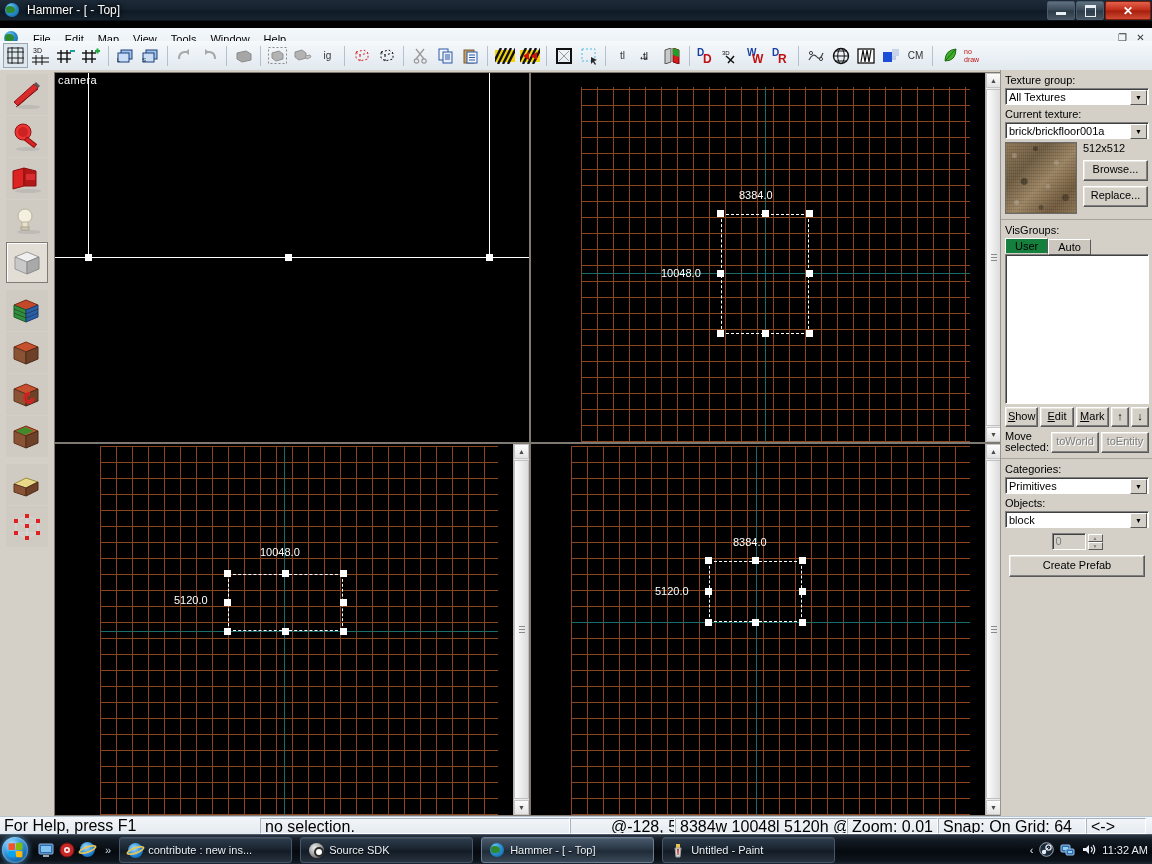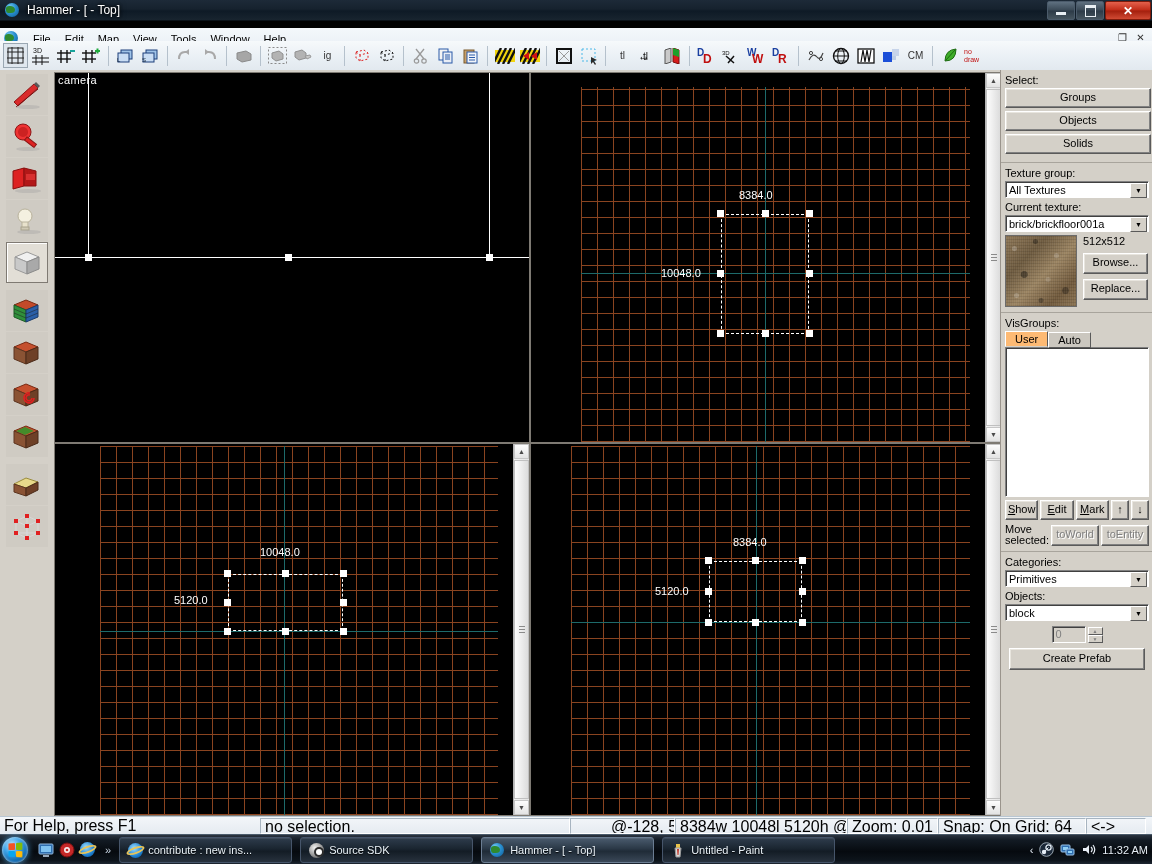--- a/index.html
+++ b/index.html
@@ -171,21 +171,21 @@
        linear-gradient(135deg,#8d7656 0%,#6d5a3f 30%,#9a8361 55%,#70593c 80%,#8a7352 100%);
   }
   .texswatch .noise{position:absolute;inset:0;opacity:.5;
     background-image:
       repeating-linear-gradient(0deg, rgba(0,0,0,.18) 0 1px, transparent 1px 3px),
       repeating-linear-gradient(90deg, rgba(255,255,255,.12) 0 1px, transparent 1px 2px);}
   .texright{margin-left:5px;width:66px;}
   .texsize{font-size:11px;margin-bottom:6px;}
   .texbtn{width:63px;height:17px;line-height:15px;margin-bottom:5px;display:block;}
   .vtabs{display:flex;margin-top:1px;}
-  .vtab{padding:1px 9px;font-size:11px;background:#fdba74;border:1px solid;
+  .vtab{padding:1px 9px;font-size:11px;background:#15803d;border:1px solid;
     border-color:#fff #5a5a5a #d4d0c8 #fff;position:relative;top:0;}
   .vtab.inactive{background:#cbc7bf;border-bottom-color:#5a5a5a;top:1px;}
   .vlist{width:144px;height:150px;background:#fff;border:1px solid;
      border-color:#808080 #fff #fff #808080;box-shadow:inset 1px 1px 0 #404040;box-sizing:border-box;}
   .vgbtns{display:flex;margin-top:3px;gap:2px;border-radius:10px;}
   .vgbtn{flex:1;height:16px;line-height:14px;}
   .vgarrow{width:16px;height:16px;line-height:14px;}
   .moverow{display:flex;align-items:center;margin-top:4px;}
   .movelbl{width:44px;font-size:11px;line-height:11px;}
   .movebtn{width:46px;height:17px;line-height:15px;margin-left:2px;}
@@ -803,26 +803,20 @@
             </div>
           <div class="sb-arrow bottom">▼</div>
         </div>
       </div>
     </div>
 
   </div>
 
   <div class="rightpanel">
 
-    <div class="rp-group">
-      <div class="rp-lbl">Select:</div>
-      <div class="w95btn selbtn">Groups</div>
-      <div class="w95btn selbtn">Objects</div>
-      <div class="w95btn selbtn">Solids</div>
-    </div>
 
     <div class="rp-group">
       <div class="rp-lbl">Texture group:</div>
       <div class="combo">
         <span class="cval">All Textures</span>
         <span class="carrow">▼</span>
       </div>
       <div class="rp-lbl">Current texture:</div>
       <div class="combo">
         <span class="cval">brick/brickfloor001a</span>

